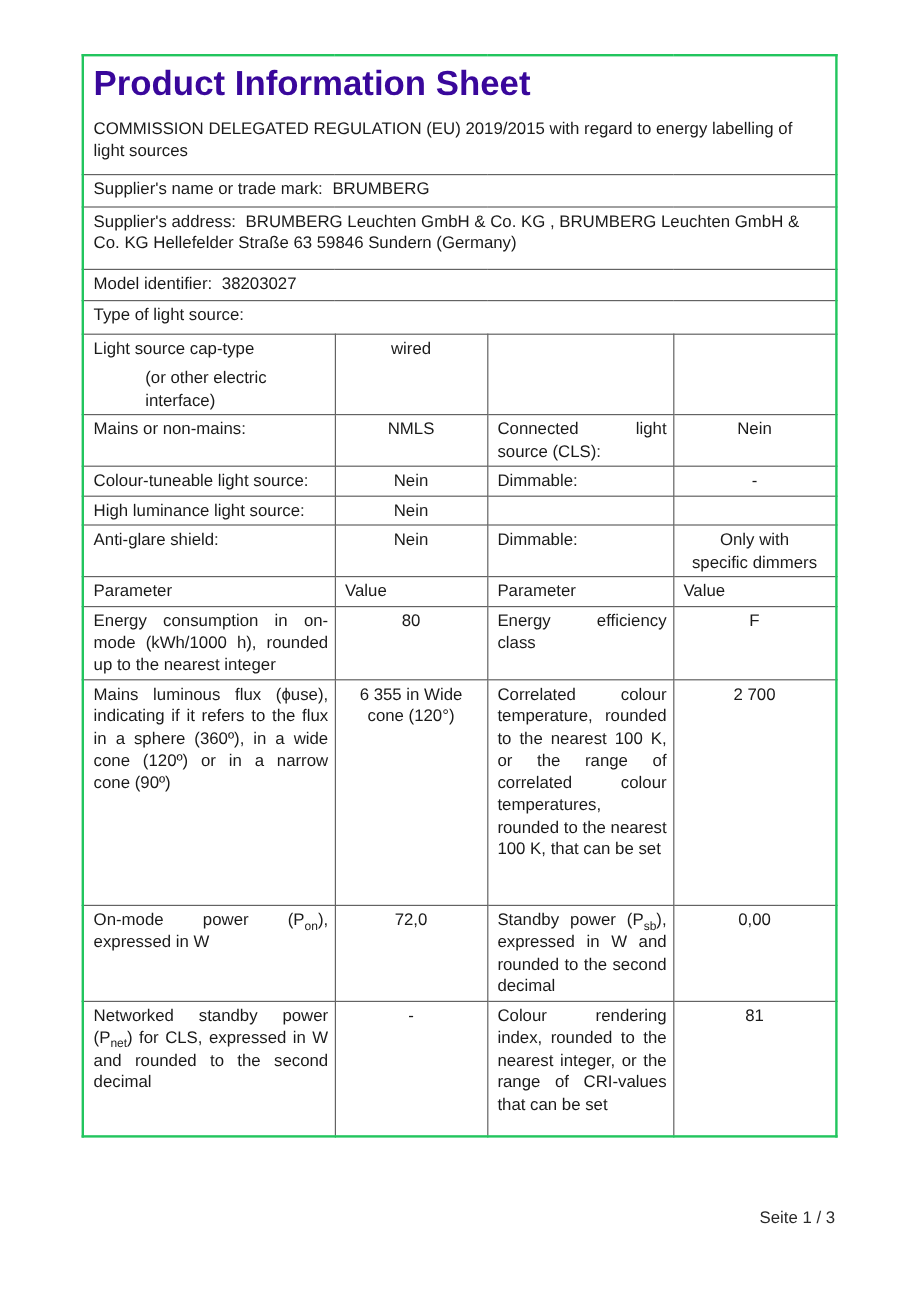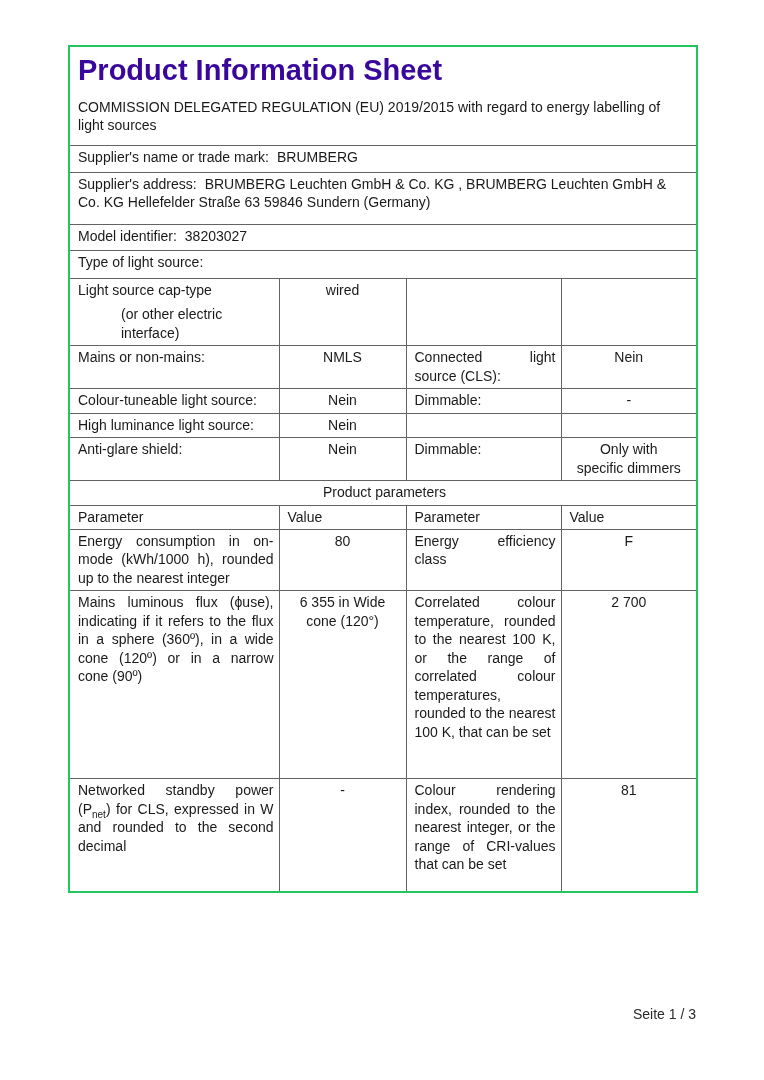--- a/index.html
+++ b/index.html
@@ -118,23 +118,20 @@
   </tr>
 
   <tr style="height:41px">
     <td>Anti-glare shield:</td>
     <td class="val">Nein</td>
     <td class="just">Dimmable:</td>
     <td class="val">Only with
 specific dimmers</td>
   </tr>
 
-  <tr style="height:21px">
-    <td colspan="4" class="b center">Product parameters</td>
-  </tr>
 
   <tr style="height:22px">
     <td>Parameter</td>
     <td>Value</td>
     <td>Parameter</td>
     <td>Value</td>
   </tr>
 
 
   <tr style="height:59px">
@@ -145,20 +142,26 @@
   </tr>
 
   <tr style="height:188px">
     <td class="just"><span>Mains luminous flux (ϕuse), indicating if it refers to the flux in a sphere (360º), in a wide cone (120º) or in a narrow cone (90º)</span></td>
     <td class="val">6 355 in Wide
 cone (120°)</td>
     <td class="just"><span>Correlated colour temperature, rounded to the nearest 100 K, or the range of correlated colour temperatures, rounded to the nearest 100 K, that can be set</span></td>
     <td class="val">2 700</td>
   </tr>
 
+  <tr style="height:77px">
+    <td class="just"><span>On-mode power (P</span><sub>on</sub><span>), expressed in W</span></td>
+    <td class="val">72,0</td>
+    <td class="just"><span>Standby power (P</span><sub>sb</sub><span>), expressed in W and rounded to the second decimal</span></td>
+    <td class="val">0,00</td>
+  </tr>
 
   <tr style="height:113px">
     <td class="just"><span>Networked standby power (P</span><sub>net</sub><span>) for CLS, expressed in W and rounded to the second decimal</span></td>
     <td class="val">-</td>
     <td class="just"><span>Colour rendering index, rounded to the nearest integer, or the range of CRI-values that can be set</span></td>
     <td class="val">81</td>
   </tr>
 </tbody>
   </table>
 

